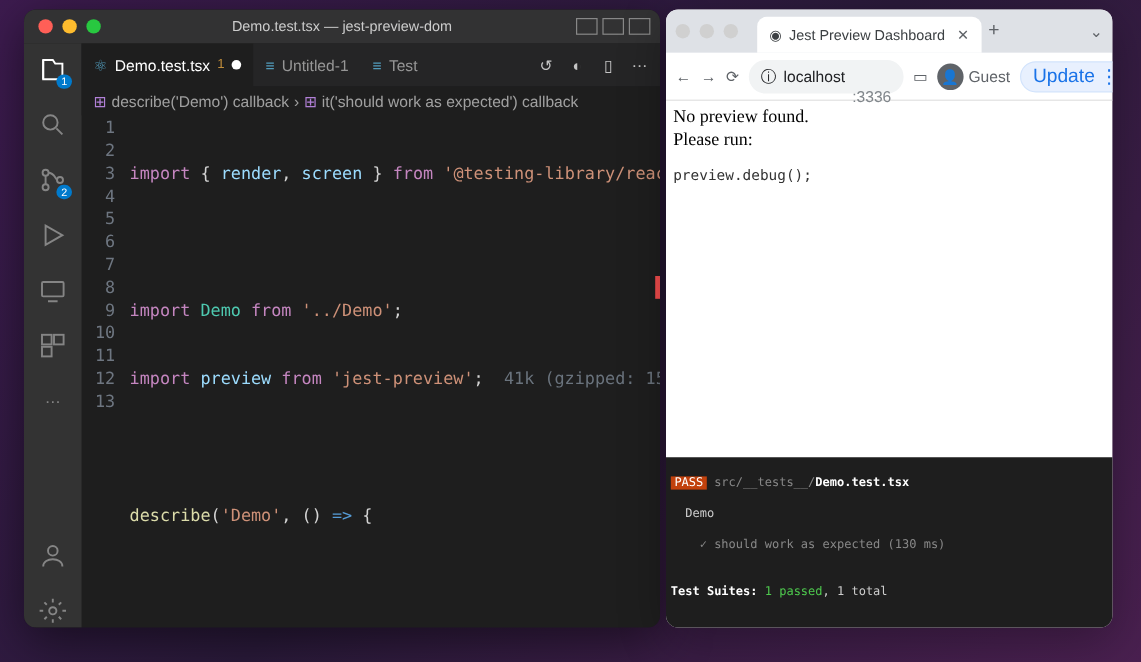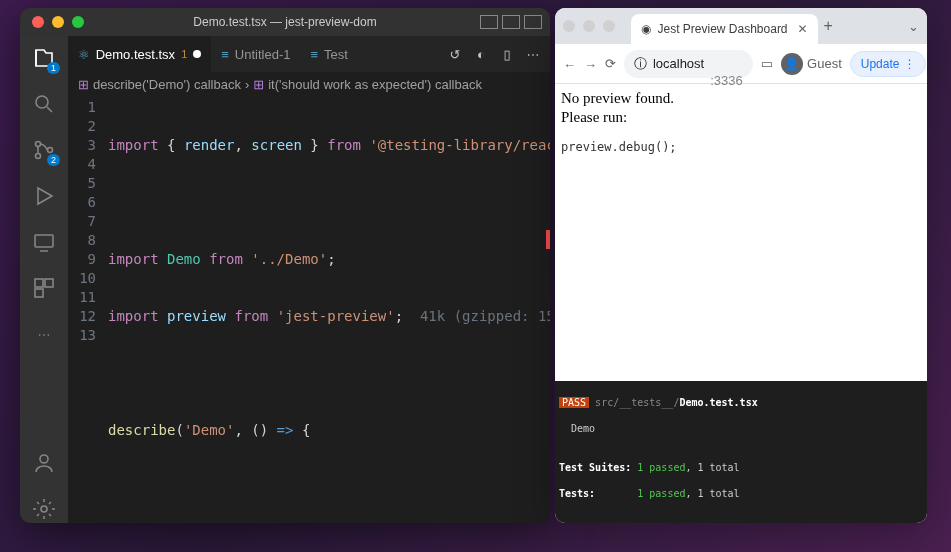--- a/index.html
+++ b/index.html
@@ -91,21 +91,21 @@
 .btab-x { color: #5f6368; padding-left: 4px; }
 .newtab { margin-left: 6px; color: #5f6368; font-size: 16px; }
 .bchev { margin-left: auto; color: #5f6368; }
 
 .addrbar { height: 40px; background: #fff; border-bottom: 1px solid #e0e0e0; display: flex; align-items: center; padding: 0 8px; gap: 8px; }
 .navic { color: #5f6368; width: 18px; text-align: center; }
 .addr { flex: 1; background: #f1f3f4; border-radius: 14px; height: 28px; display: flex; align-items: center; padding: 0 10px; gap: 6px; font-size: 13px; color: #202124; }
 .addr-dim { color: #80868b; margin-top: 34px; }
 .guest { display: flex; align-items: center; gap: 4px; color: #5f6368; font-size: 13px; }
 .guest-ava { width: 22px; height: 22px; border-radius: 50%; background: #5f6368; color:#fff; display:flex; align-items:center; justify-content:center; font-size:12px;}
-.update { background: #e8f0fe; border: 1px solid #d2e3fc; color: #1a73e8; border-radius: 14px; height: 26px; padding: 0 10px; display: flex; align-items: center; font-size: 12px; gap:4px;}
+.update { background: #e8f0fe; border: 1px solid #d2e3fc; color: #1a73e8; border-radius: 14px; height: 26px; padding: 0 10px; display: flex; align-items: center; font-size: 16px; gap:4px;}
 
 .page { flex: 1; padding: 6px 6px; font-size: 15px; color: #000; font-family: "Times New Roman", serif; }
 .page div { margin-bottom: 2px; }
 .page code { font-family: Menlo, monospace; font-size: 12px; color: #333; }
 
 
 .terminal {
   position: absolute; left: 555px; top: 381px;
   width: 372px; height: 142px;
   background: #1e1e1e; color: #ccc;
@@ -303,23 +303,23 @@
       <div>No preview found.</div>
       <div>Please run:</div>
       <div style="height:8px"></div>
       <div><code>preview.debug();</code></div>
     </div>
   </div>
 
   <div class="terminal">
 <div><span class="pass">PASS</span><span class="grey"> src/__tests__/</span><span class="bold">Demo.test.tsx</span></div>
 <div>  Demo</div>
+<div class="grey">    ✓ should work as expected (130 ms)</div>
 <div></div>
 <div><span class="bold">Test Suites: </span><span class="grn">1 passed</span><span>, 1 total</span></div>
-<div><span class="bold">Tests:       </span><span class="grn">1 passed</span><span>, 1 total</span></div>
 
 
 
 <div></div>
 
   </div>
 
 </div>
 
 </body></html>

